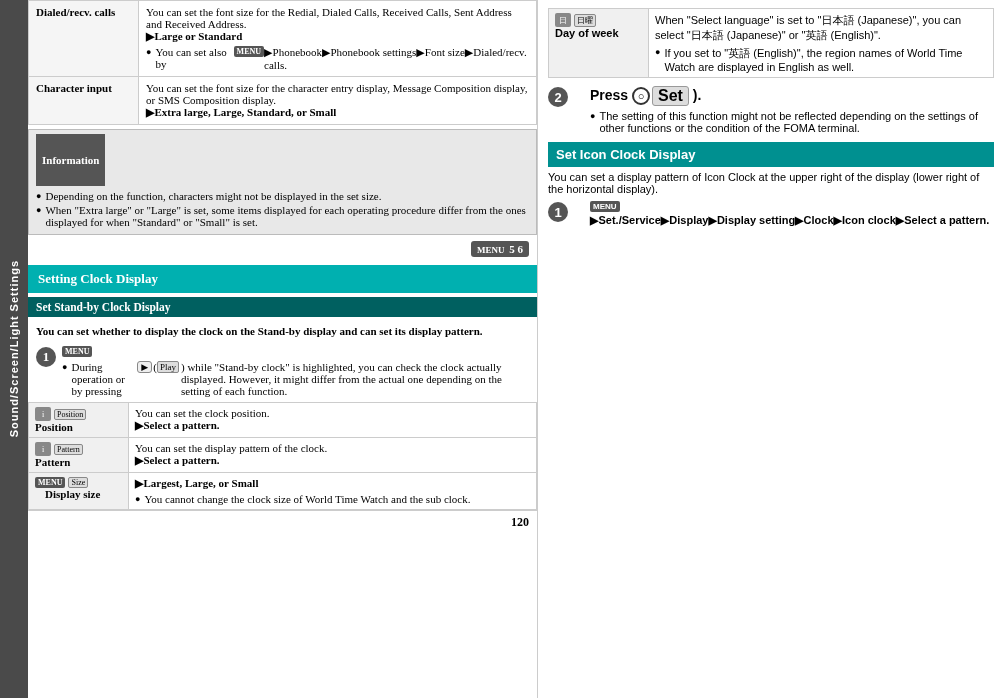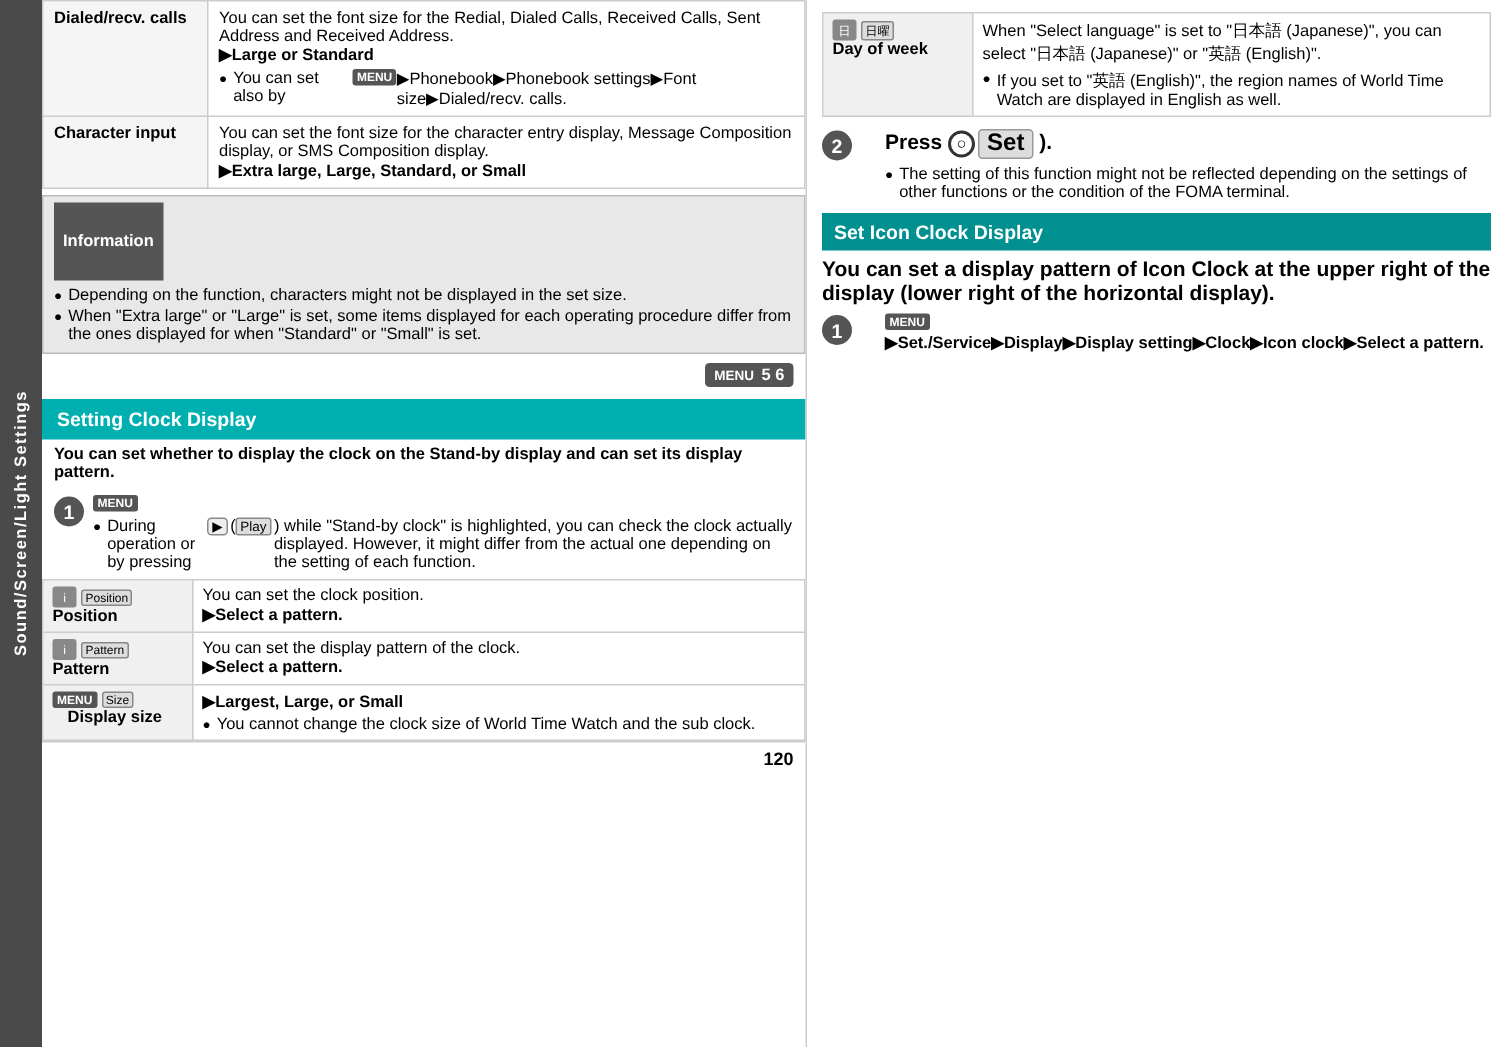--- a/index.html
+++ b/index.html
@@ -45,20 +45,21 @@
       display: flex;
       flex: 1;
       overflow: hidden;
     }
 
     .left-col {
       width: 510px;
       padding: 0;
       overflow-y: auto;
       border-right: 1px solid #ccc;
+      font-family: Liberation Serif, serif;
     }
 
     .right-col {
       flex: 1;
       padding: 8px 10px;
       overflow-y: auto;
     }
 
     
     .info-table {
@@ -365,20 +366,21 @@
 
       <div style="display:flex; justify-content:flex-end; padding: 2px 8px;">
         <span style="background:#555;color:#fff;font-size:11px;font-weight:bold;padding:2px 6px;border-radius:3px;">
           <span style="font-size:9px;margin-right:2px;">MENU</span>
           <span>5 6</span>
         </span>
       </div>
 
       <div class="section-header">Setting Clock Display</div>
 
+      <div class="subsection-header">Set Stand-by Clock Display</div>
 
       <div style="padding: 4px 8px; font-weight:bold; font-size:11px;">You can set whether to display the clock on the Stand-by display and can set its display pattern.</div>
 
       <div class="step">
         <div class="step-num">1</div>
         <div class="step-content">
           <div class="step-menu-row">
             <span class="menu-icon">MENU</span>
           </div>
           <div class="bullet" style="margin-top:4px;">
@@ -464,21 +466,21 @@
               <span class="set-btn">Set</span>
             </span>
             <span>).</span>
           </div>
           <div class="bullet">The setting of this function might not be reflected depending on the settings of other functions or the condition of the FOMA terminal.</div>
         </div>
       </div>
 
       <div style="background:#009090;color:#fff;font-weight:bold;font-size:13px;padding:5px 8px;margin:8px 0 4px 0;">Set Icon Clock Display</div>
 
-      <div style="font-weight:bold;font-size:14px;margin-bottom:6px;">You can set a display pattern of Icon Clock at the upper right of the display (lower right of the horizontal display).</div>
+      <div style="font-weight:normal;font-size:11px;margin-bottom:6px;">You can set a display pattern of Icon Clock at the upper right of the display (lower right of the horizontal display).</div>
 
       <div class="right-step">
         <div class="right-step-num">1</div>
         <div class="right-step-content">
           <div class="step-menu-row">
             <span class="menu-icon">MENU</span>
             <span>▶Set./Service▶Display▶Display setting▶Clock▶Icon clock▶Select a pattern.</span>
           </div>
         </div>
       </div>

